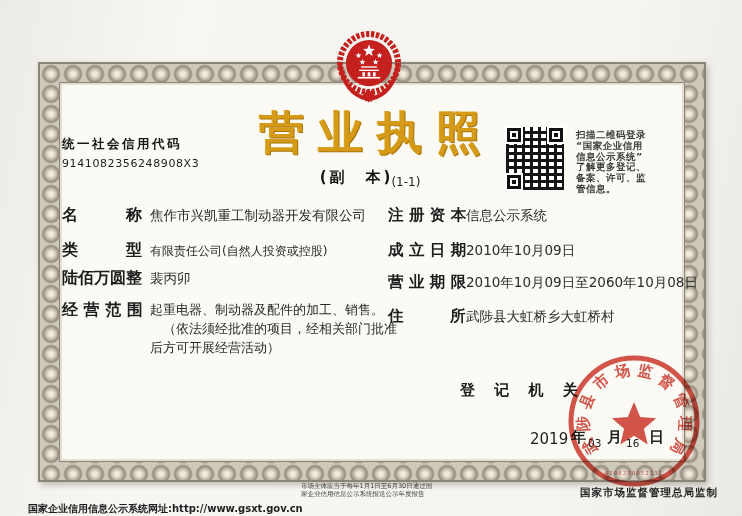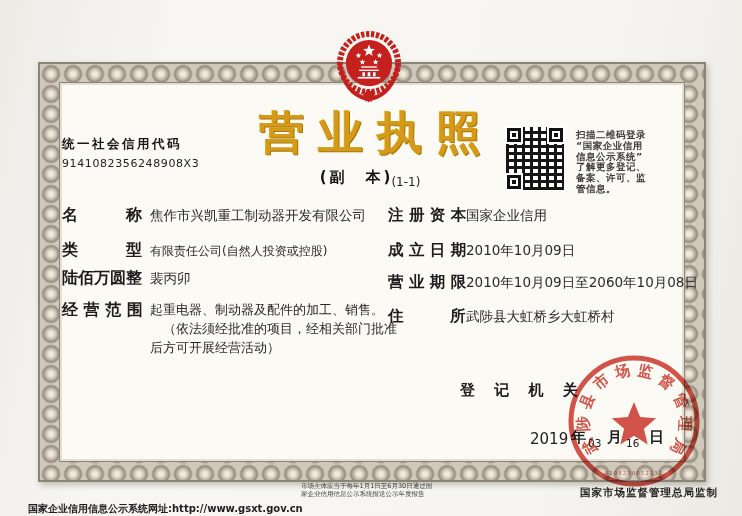--- a/index.html
+++ b/index.html
@@ -148,21 +148,21 @@
     <span class="lbl">经 营 范 围</span>
     <span class="scope-lines">
       <div>起重电器、制动器及配件的加工、销售。</div>
       <div class="ln2">（依法须经批准的项目，经相关部门批准</div>
       <div>后方可开展经营活动）</div>
     </span>
   </div>
 
   <div class="rowR" style="top:205px">
     <span class="lblR">注 册 资 本</span>
-    <span class="val">国家企业信用</span>
+    <span class="val">信息公示系统</span>
   </div>
   <div class="rowR" style="top:240px">
     <span class="lblR">成 立 日 期</span>
     <span class="val">2010年10月09日</span>
   </div>
   <div class="rowR" style="top:272px">
     <span class="lblR">营 业 期 限</span>
     <span class="val">2010年10月09日至2060年10月08日</span>
   </div>
   <div class="rowR" style="top:306px">

